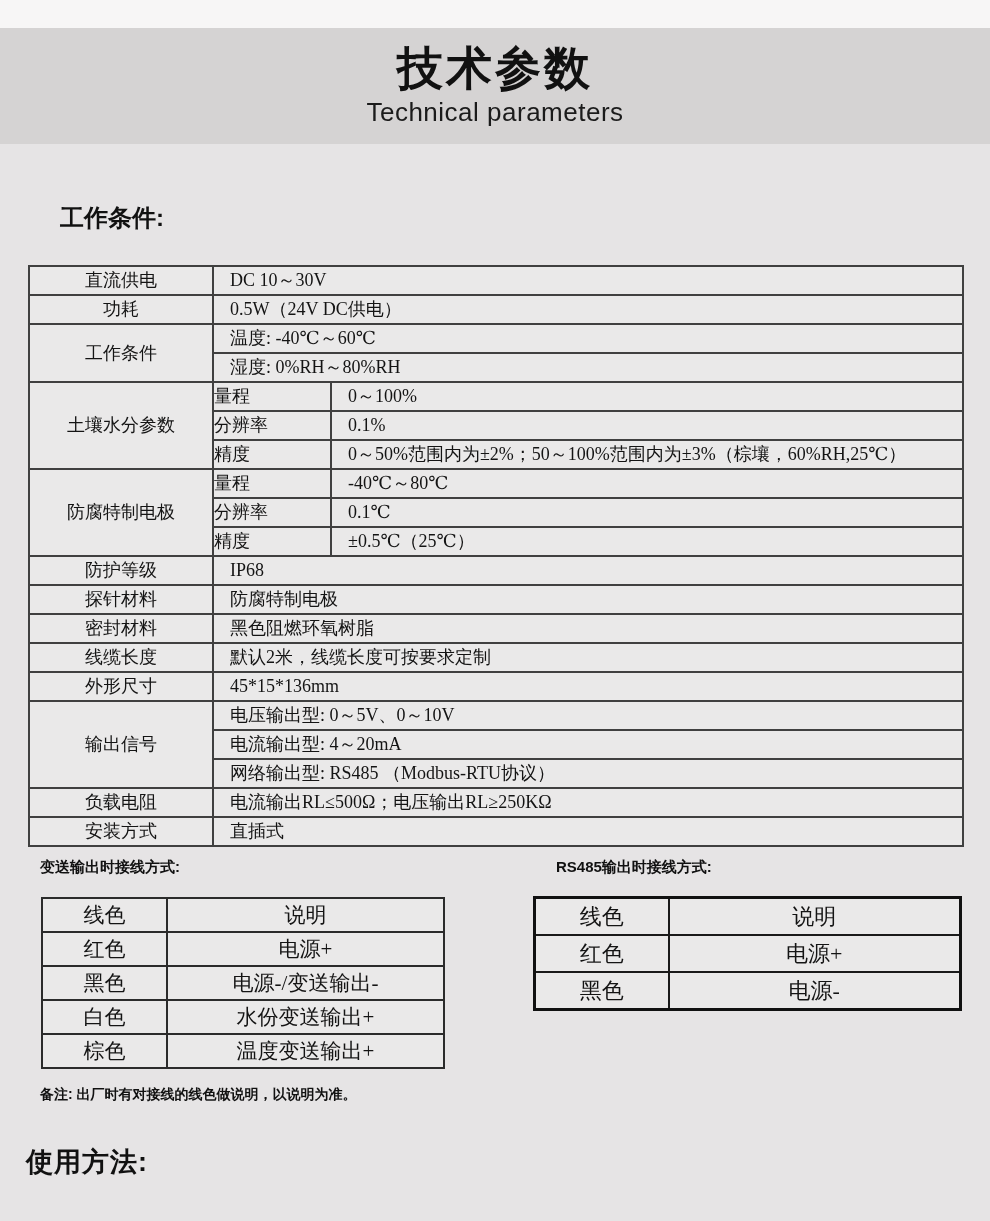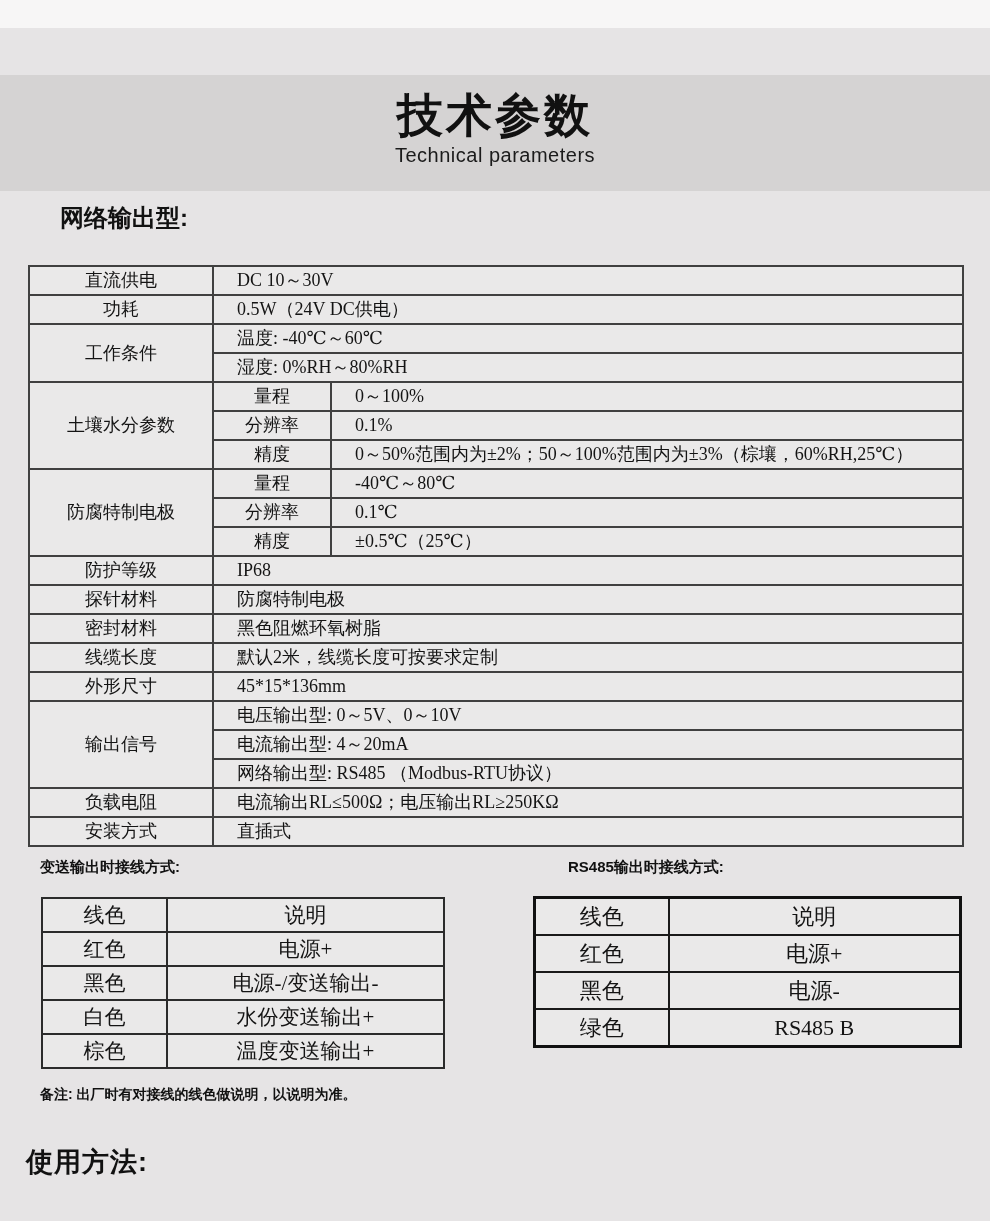--- a/index.html
+++ b/index.html
@@ -8,54 +8,54 @@
     position:relative; width:990px; height:1221px; overflow:hidden;
     background:#e6e4e5; color:#1b1b1b;
     font-family:"Liberation Sans", sans-serif;
   }
   .top-strip {
     position:absolute; left:0; top:0; width:990px; height:28px;
     background:#f7f6f6;
   }
   .banner {
     position:absolute; left:0; top:28px; width:990px; height:116px;
-    background:#d5d3d3; text-align:center;margin-top:47px;
+    background:#d5d3d3; text-align:center;
   }
   .banner-title {
     margin-top:14px; font-size:46px; font-weight:bold; color:#111;
     letter-spacing:3px; line-height:1.15;
   }
   .banner-subtitle {
-    font-size:20px; color:#1b1b1b; margin-top:2px; letter-spacing:0.5px;
+    font-size:26px; color:#1b1b1b; margin-top:2px; letter-spacing:0.5px;
   }
   .section-heading {
     position:absolute; left:60px; top:202px;
     font-size:24px; font-weight:bold; color:#111;
   }
   
   table { border-collapse:collapse; table-layout:fixed; }
   .spec-table {
     position:absolute; left:28px; top:265px; width:936px;
     font-family:"Liberation Serif", "DejaVu Serif", serif;
     font-size:18px; color:#141414;
     border:2px solid #1a1a1a; background:#eae9e9;
   }
   .spec-table td {
     border:2px solid #404040; height:28px; line-height:27px;
     overflow:hidden; white-space:nowrap;
   }
   .spec-table td.lbl { text-align:center; }
-  .spec-table td.sub { text-align:center; }
-  .spec-table td.val { padding-left:23px; }
+  .spec-table td.sub { text-align:left; }
+  .spec-table td.val { padding-left:16px; }
   
   .wiring-heading {
     position:absolute; font-size:15px; font-weight:bold; color:#111;
   }
   .wh-left  { left:40px;  top:858px; }
-  .wh-right { left:568px; top:858px; }
+  .wh-right { left:556px; top:858px; }
   .wire-table {
     font-family:"Liberation Serif", "DejaVu Serif", serif;
     color:#141414; background:#eae9e9; position:absolute;
   }
   .wire-table td { text-align:center; overflow:hidden; white-space:nowrap; }
   .wt-left {
     left:41px; top:897px; width:404px;
     border:2px solid #222; font-size:21px;
   }
   .wt-left td { border:2px solid #2b2b2b; height:34px; line-height:32px; }
@@ -79,21 +79,21 @@
 
 <div class="page">
 
   <div class="top-strip"></div>
 
   <header class="banner">
     <div class="banner-title">技术参数</div>
     <div class="banner-subtitle">Technical parameters</div>
   </header>
 
-  <div class="section-heading">网络输出型:</div>
+  <div class="section-heading">工作条件:</div>
 
   <table class="spec-table">
     <colgroup>
         <col style="width:184px">
         <col style="width:118px">
         <col>
       </colgroup>
     <tbody>
       <tr>
         <td class="lbl">直流供电</td>
@@ -220,24 +220,20 @@
         <td>说明</td>
       </tr>
       <tr>
         <td>红色</td>
         <td>电源+</td>
       </tr>
       <tr>
         <td>黑色</td>
         <td>电源-</td>
       </tr>
-      <tr>
-        <td>绿色</td>
-        <td>RS485 B</td>
-      </tr>
     </tbody>
   </table>
 
   <div class="note">备注: 出厂时有对接线的线色做说明，以说明为准。</div>
 
   <div class="usage-heading">使用方法:</div>
 
 </div>
 
 </body></html>

